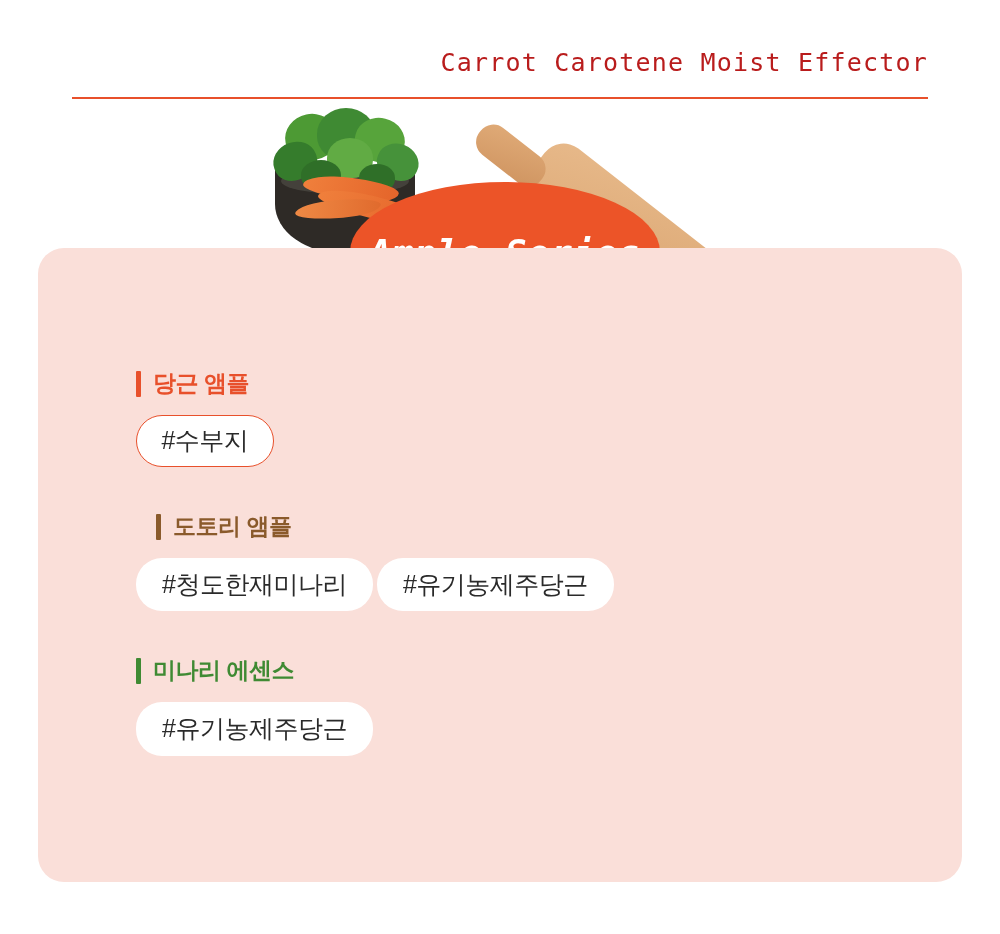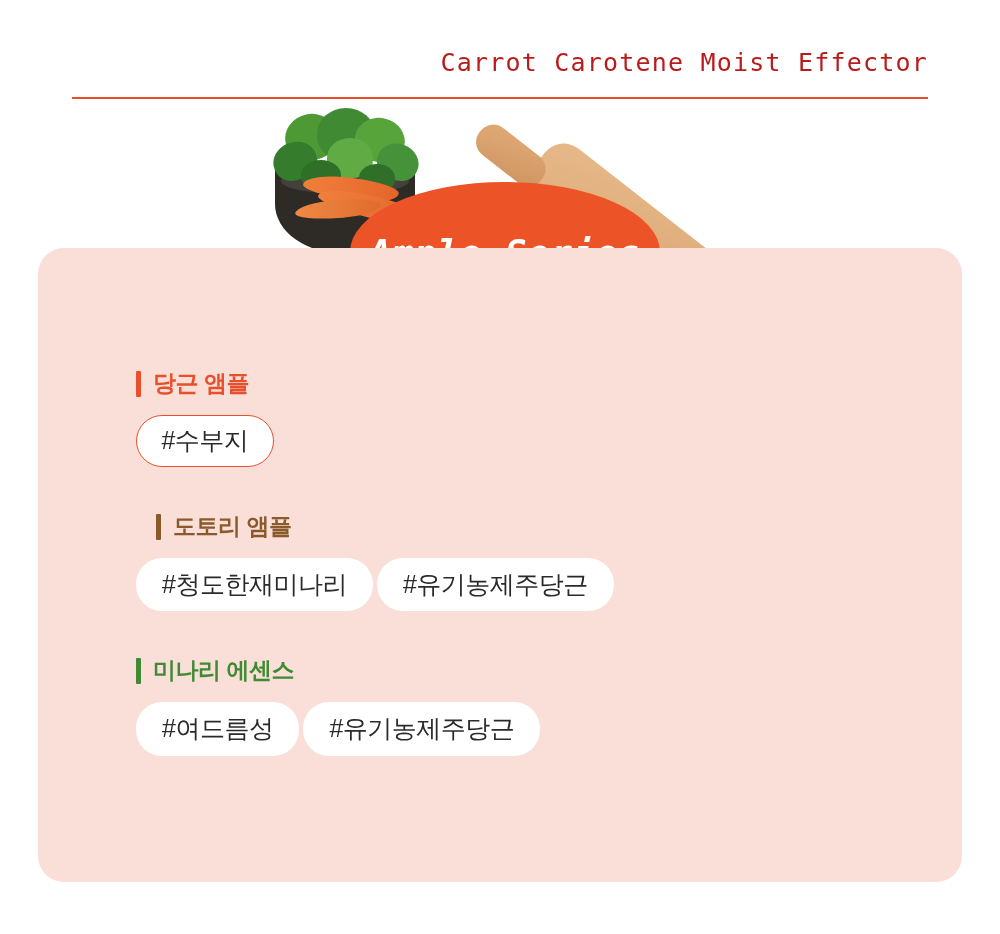--- a/index.html
+++ b/index.html
@@ -258,18 +258,17 @@
           <div class="tag">#청도한재미나리</div>
           <div class="tag">#유기농제주당근</div>
         </div>
       </div>
       <div class="group">
         <div class="group-title" style="color: rgb(63, 138, 51);">
           <span class="group-bar" style="background: rgb(63, 138, 51);"></span>
           <span>미나리 에센스</span>
         </div>
         <div class="tag-row">
-          <div class="tag">#여드름성</div>
           <div class="tag">#유기농제주당근</div>
         </div>
       </div>
     </div>
 </div>
 
 </body></html>

